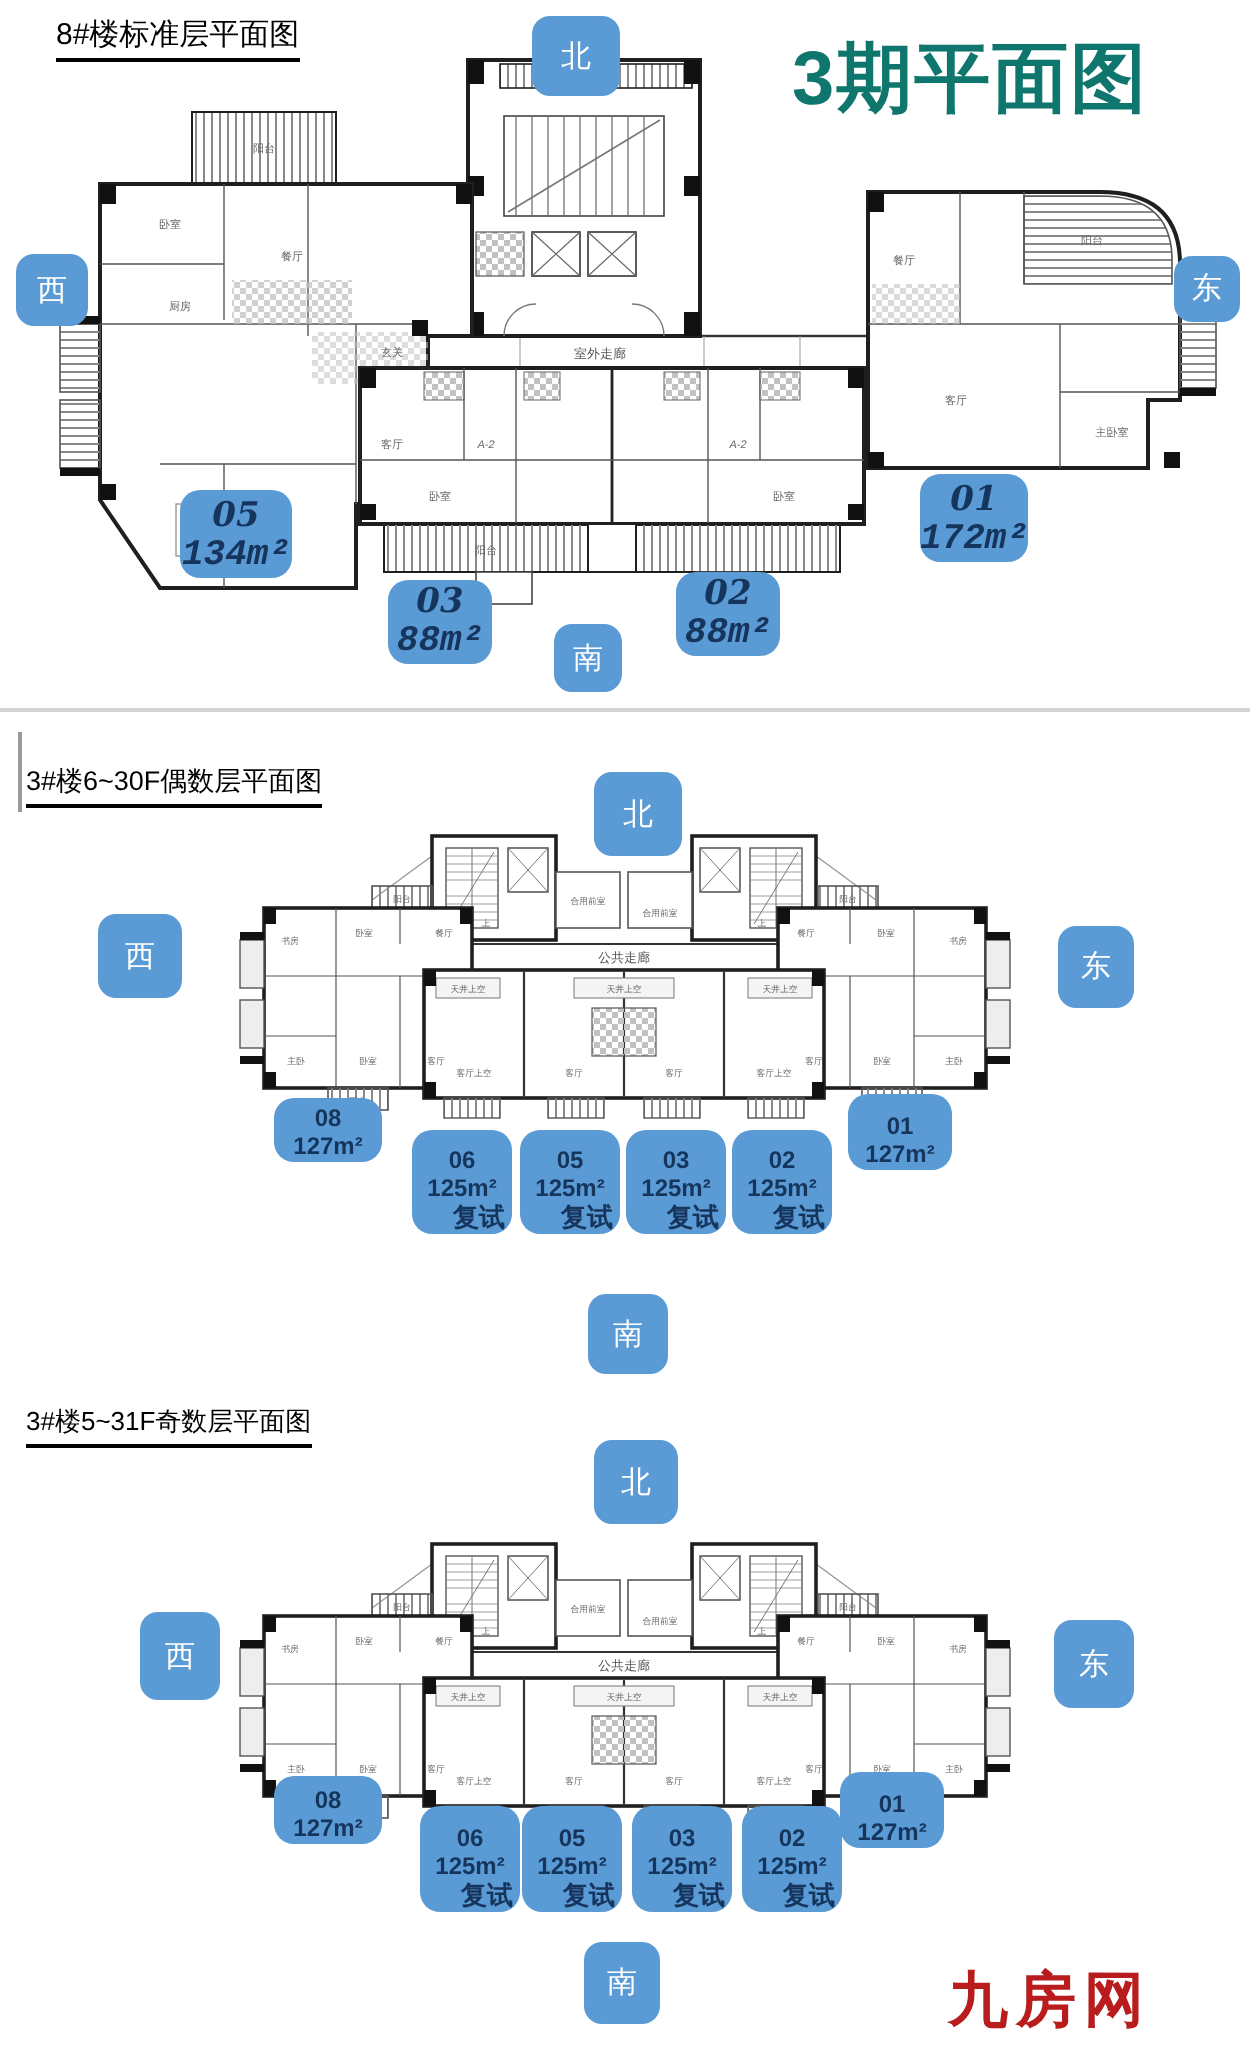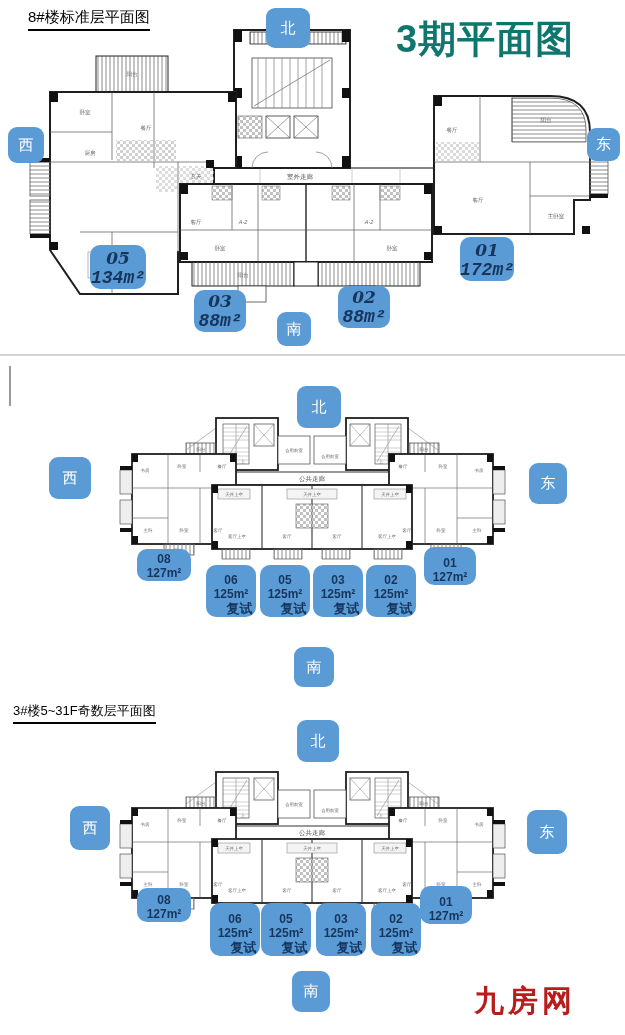--- a/index.html
+++ b/index.html
@@ -184,20 +184,21 @@
     <span class="ub-area">88m²</span>
   </div>
   <div class="ub ub1" style="left:460px;top:237px;width:54px;height:44px;">
     <span class="ub-code">01</span>
     <span class="ub-area">172m²</span>
   </div>
 
   <div class="divider"></div>
   <div class="tickline"></div>
 
+  <div class="sec-title" style="left:13px;top:382px;font-size:13.5px;">3#楼6~30F偶数层平面图</div>
 
   <svg class="plan" style="left:0;top:410px;width:625px;height:160px;" viewBox="0 0 625 160">
     <defs>
       <pattern id="p2v" width="4" height="4" patternUnits="userSpaceOnUse">
         <line x1="2" y1="0" x2="2" y2="4" stroke="#8a8a8a" stroke-width="1"></line>
       </pattern>
       <pattern id="p2c" width="6" height="6" patternUnits="userSpaceOnUse">
         <rect width="3" height="3" fill="#c2c2c2"></rect>
           <rect x="3" y="3" width="3" height="3" fill="#c2c2c2"></rect>
       </pattern>

